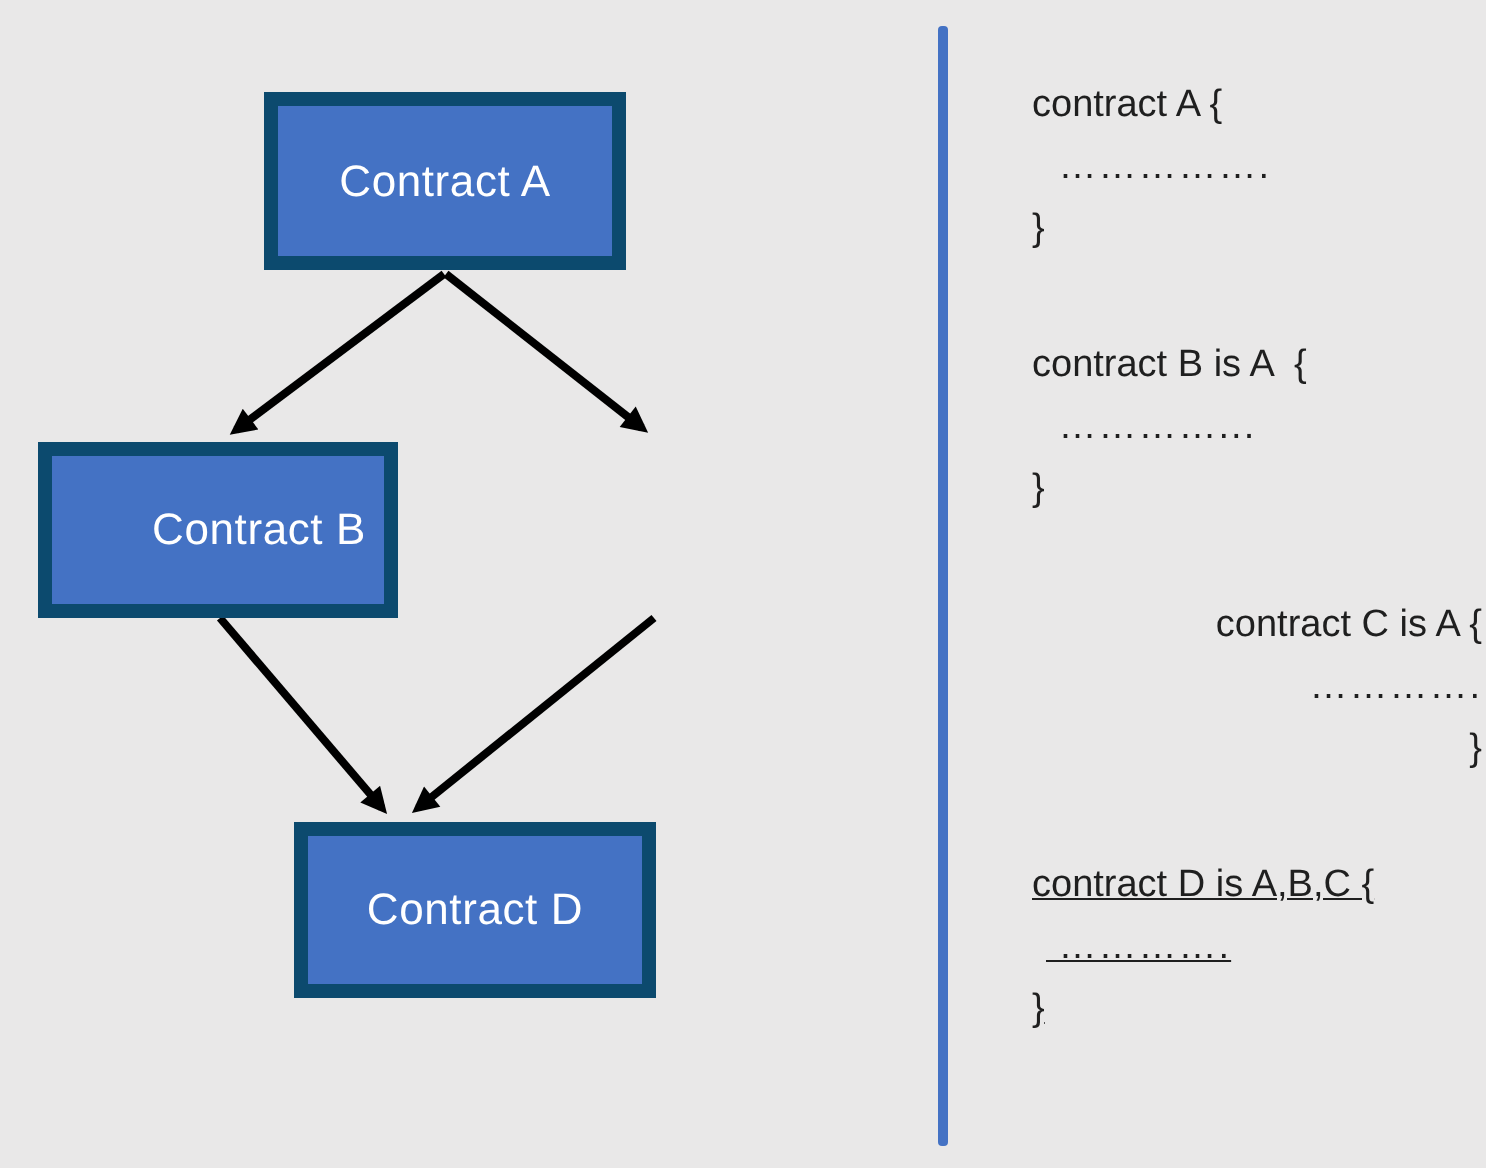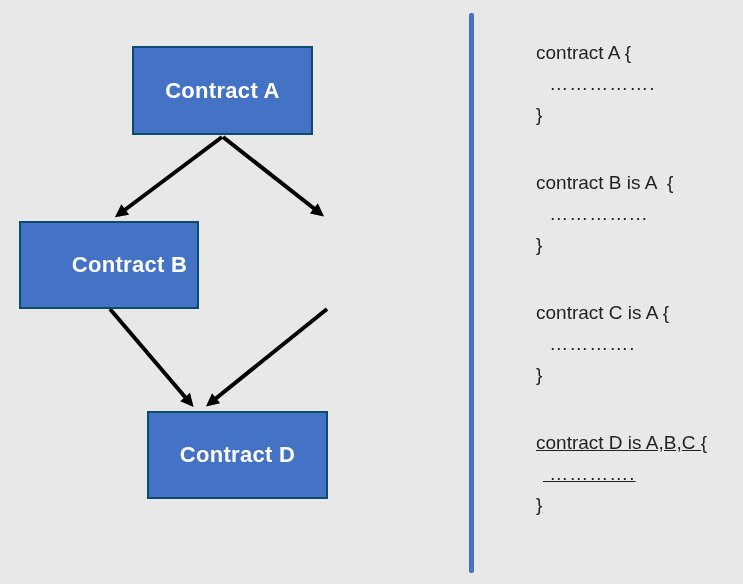--- a/index.html
+++ b/index.html
@@ -19,29 +19,28 @@
     position: absolute;
     left: 0;
     top: 0;
     width: 743px;
     height: 584px;
     pointer-events: none;
   }
   .node {
     position: absolute;
     background: #4472c4;
-    border: 2px solid #0c4a6e;
+    border: 7px solid #0c4a6e;
     box-sizing: border-box;
     display: flex;
     align-items: center;
     justify-content: center;
     color: #ffffff;
     font-size: 22px;
     letter-spacing: 0.3px;
-    font-weight: bold;
   }
   .node-a { left: 132px; top: 46px;  width: 181px; height: 89px; }
   .node-b { left: 19px;  top: 221px; width: 180px; height: 88px; padding-left: 41px; }
   .node-c { left: 237px; top: 221px; width: 182px; height: 88px; }
   .node-d { left: 108px; top: 411px; width: 181px; height: 88px; margin-left: 39px; }
   .divider {
     position: absolute;
     left: 469px;
     top: 13px;
     width: 5px;
@@ -57,27 +56,26 @@
     height: 584px;
     color: #1f1f1f;
   }
   .code-block {
     position: absolute;
     left: 0;
     width: 225px;
   }
   .code-block.b0 { top: 37px; }
   .code-block.b1 { top: 167px; }
-  .code-block.b2 { top: 297px; }
+  .code-block.b2 { top: 297px; text-align: right; }
   .code-block.b3 { top: 427px; text-decoration: underline; }
   .code-line {
     font-size: 19px;
     line-height: 31px;
     white-space: pre;
-    margin-left: 20px;
   }
   .code-line.body {
     padding-left: 7px;
     letter-spacing: 1px;
   }
 </style>
 </head>
 <body>
 
 <div class="stage">

